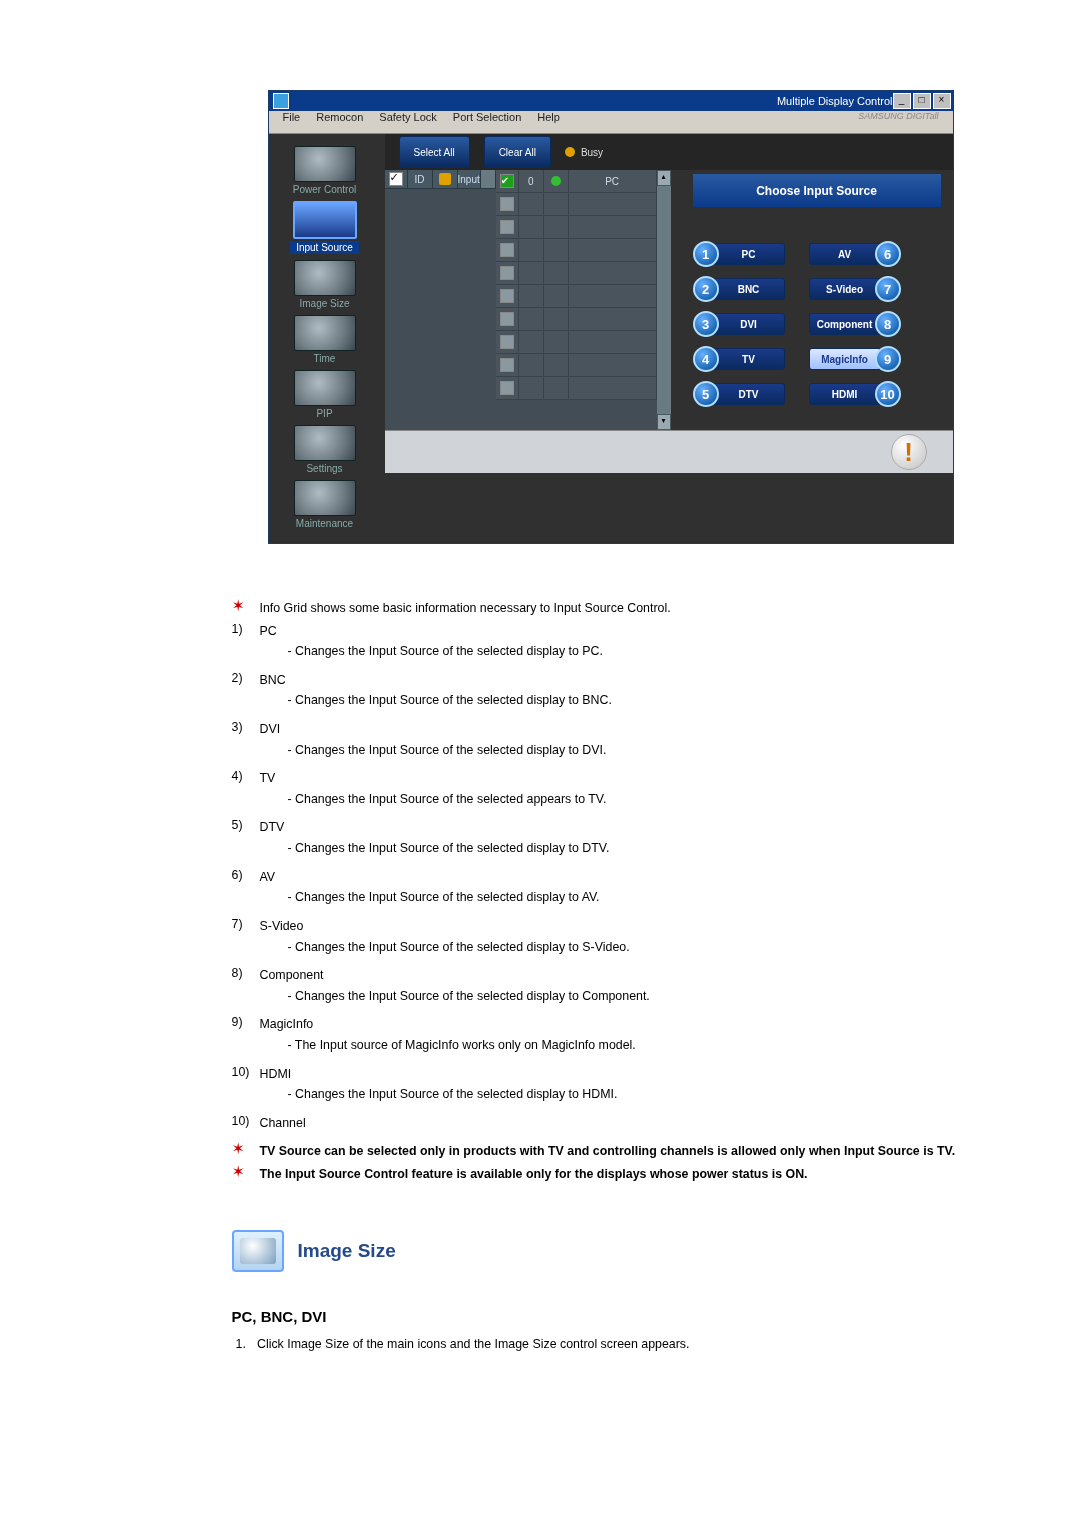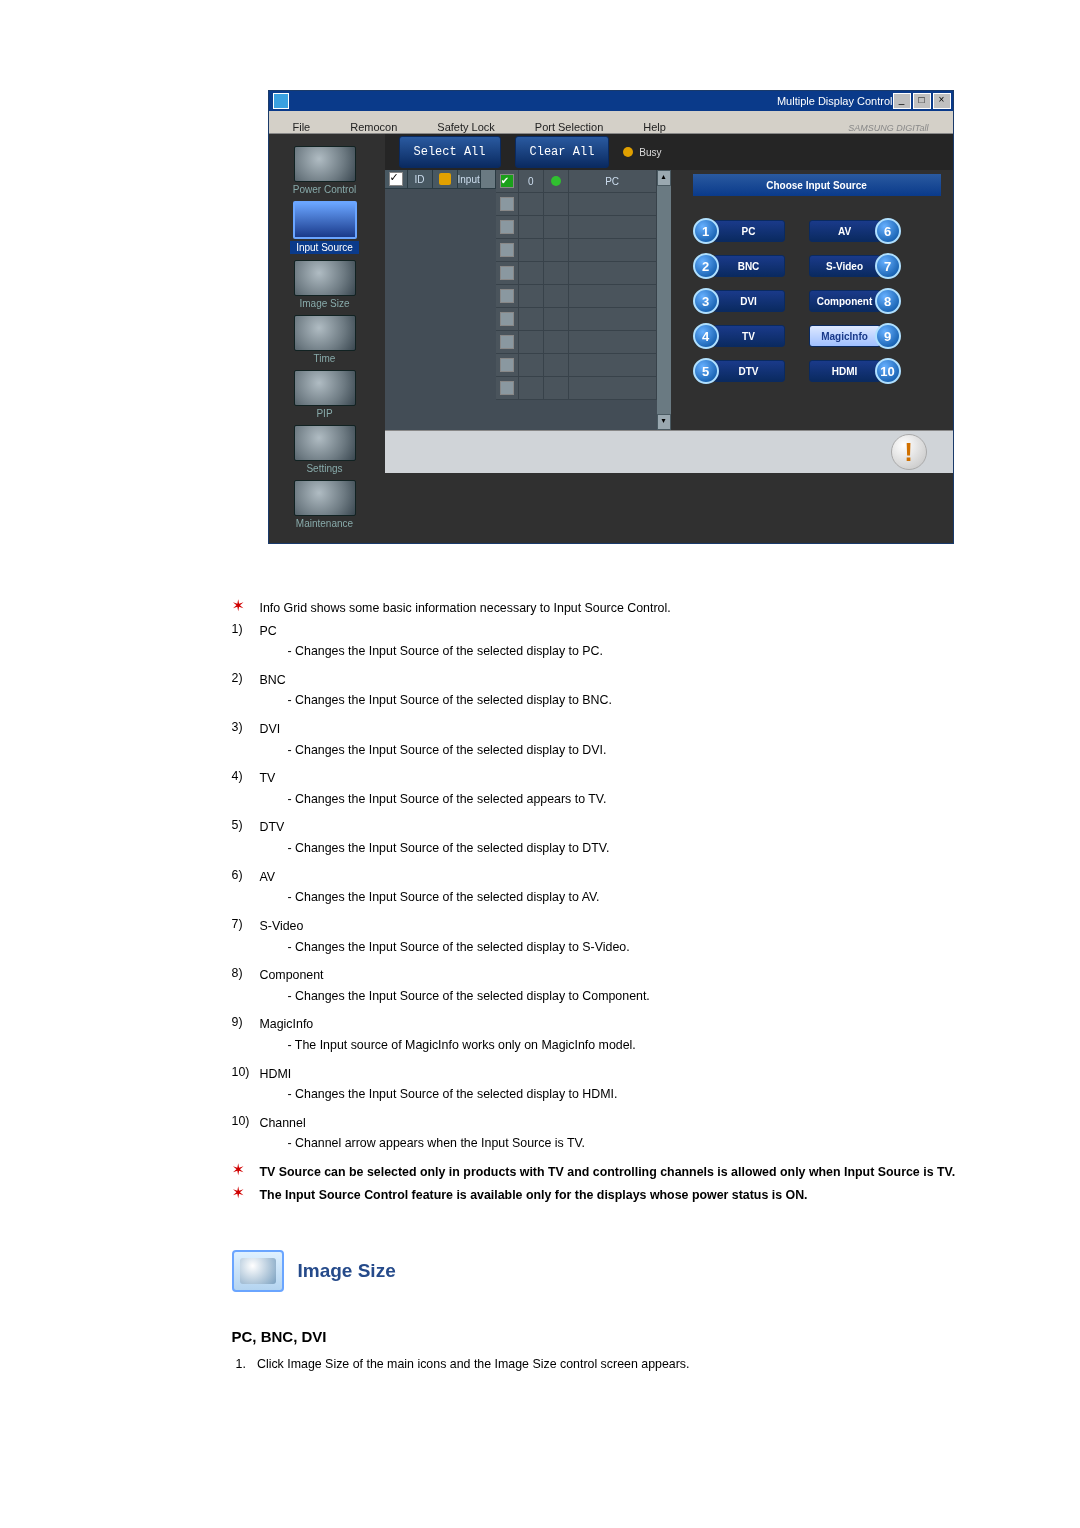--- a/index.html
+++ b/index.html
@@ -40,24 +40,23 @@
   .win-btns div {
     width: 16px; height: 14px; background: #c0c0c0;
     border: 1px solid #fff; font-size: 10px; text-align: center;
     line-height: 12px; color: #000;
   }
   .menubar {
     height: 22px;
     background: #d4d0c8;
     border-bottom: 1px solid #888;
     display: flex;
-    align-items: flex-end;
+    align-items: flex-start;
     font-size: 11px;
-    padding: 0 24px;
-    gap: 24px;
+    padding: 0 14px;
   }
   .menubar .mi { margin-right: 16px; color: #222; }
   .menubar .brand { margin-left: auto; font-size: 9px; color: #888; letter-spacing: 0; font-style: italic; }
   .app-body {
     display: flex;
     background: #303030;
   }
   
   .sidebar {
     width: 112px;
@@ -100,25 +99,24 @@
   .toolbar-row {
     height: 36px;
     display: flex; align-items: center;
     background: #252525;
     padding-left: 14px;
     gap: 14px;
   }
   .pill-btn {
     height: 18px; padding: 6px 14px;
     border-radius: 3px;
-    font-size: 12px; color: #fff;
+    font-size: 10px; color: #fff;
     display: flex; align-items: center;
     background: linear-gradient(#2a5aa0,#0a2a60);
     border: 1px solid #0a2a60;
-    font-family: Liberation Mono, monospace;
   }
   .busy { display: flex; align-items: center; font-size: 10px; color: #ddd; }
   .busy-dot { width: 10px; height: 10px; border-radius: 50%; background: #e0a000; margin-right: 6px; }
   .content-row { display: flex; height: 260px; }
   
   .grid {
     width: 286px;
     border-right: 4px solid #303030;
     background: #434d56;
     display: flex; flex-direction: row;
@@ -168,25 +166,25 @@
   }
   .scrollbar div { height: 14px; background: #9aa8b0; border: 1px solid #4a5a62; font-size: 8px; text-align: center; line-height: 12px; }
   
   .panel {
     flex: 1;
     background: #303030;
     padding: 4px 12px 0 18px;
     position: relative;
   }
   .panel-title {
-    height: 22px;
+    height: 33px;
     background: linear-gradient(#2a5aa0,#0a3a8a);
-    color: #fff; font-size: 10px; font-weight: bold;
+    color: #fff; font-size: 12px; font-weight: bold;
     display: flex; align-items: center; justify-content: center;
-    margin-bottom: 22px;
+    margin-bottom: 34px;
   }
   .src-grid {
     display: flex; gap: 24px;
   }
   .src-col { display: flex; flex-direction: column; gap: 9px; }
   .src-row { display: flex; align-items: center; position: relative; }
   .num-badge {
     width: 22px; height: 22px; border-radius: 50%;
     background: radial-gradient(circle at 35% 30%, #66b0ff, #004a9a);
     color: #fff; font-weight: bold; font-size: 13px;
@@ -529,21 +527,21 @@
         <div class="num-row num-block">
           <span class="mark">9)</span>
           <span class="body"><span>MagicInfo</span><span class="sub">The Input source of MagicInfo works only on MagicInfo model.</span></span>
         </div>
         <div class="num-row num-block">
           <span class="mark">10)</span>
           <span class="body"><span>HDMI</span><span class="sub">Changes the Input Source of the selected display to HDMI.</span></span>
         </div>
         <div class="num-row num-block">
           <span class="mark">10)</span>
-          <span class="body"><span>Channel</span><span class="sub">Channel arrow appears when the Input Source is TV.</span></span>
+          <span class="body"><span>Channel</span></span>
         </div>
       </div>
 
     <div class="star-row" style="margin-top:6px">
       <span class="mark">✶</span>
       <span class="body bold-note">TV Source can be selected only in products with TV and controlling channels is allowed only when Input Source is TV.</span>
     </div>
     <div class="star-row">
       <span class="mark">✶</span>
       <span class="body bold-note">The Input Source Control feature is available only for the displays whose power status is ON.</span>

